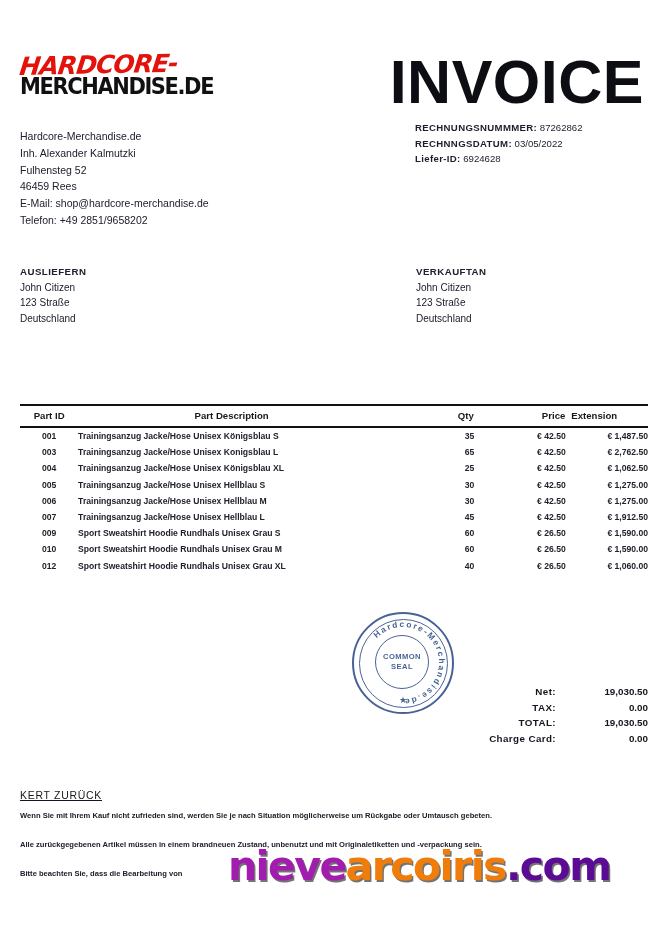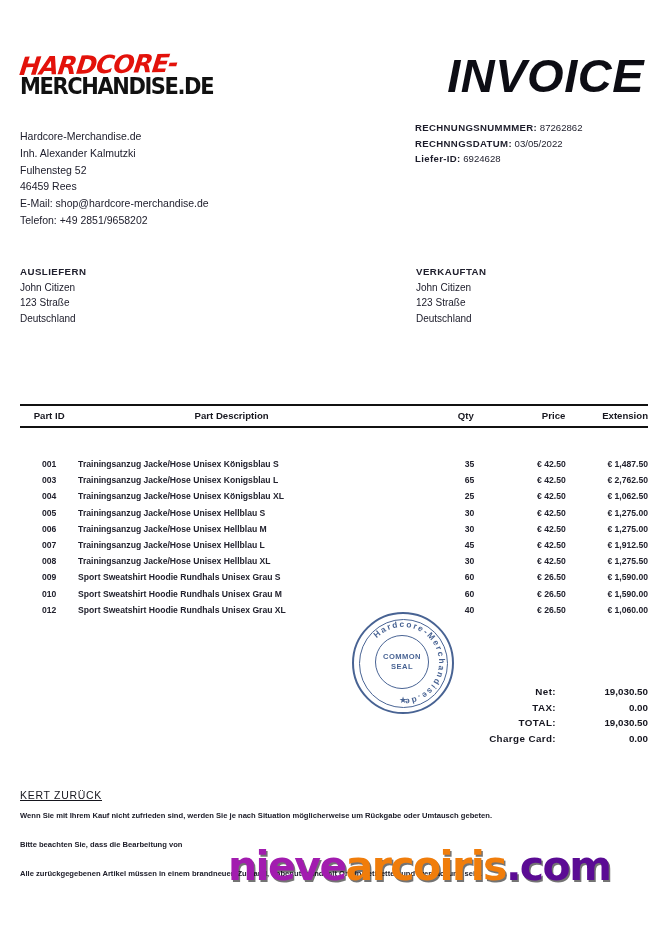--- a/index.html
+++ b/index.html
@@ -67,25 +67,24 @@
   }
   .seller div { white-space: nowrap; }
 
   
   .invoice-title {
     position: absolute;
     right: 24px;
     top: 52px;
     font-family: "Liberation Sans", sans-serif;
     font-weight: bold;
-    font-size: 47px;
+    font-size: 61px;
     letter-spacing: 0.5px;
     line-height: 1;
     color: #0d0d14;
-    font-style: italic;
   }
 
   
   .meta {
     position: absolute;
     left: 415px;
     top: 120px;
     font-size: 9.6px;
     line-height: 15.6px;
     color: #1d1d2b;
@@ -146,21 +145,21 @@
     font-weight: bold;
   }
   .c-id    { width: 60px;  text-align: center; }
   .c-desc  { width: 318px; text-align: left; }
   .c-qty   { width: 92px;  text-align: right; padding-right: 14px !important; }
   .c-price { width: 80px;  text-align: right; padding-right: 6px !important; }
   .c-ext   { width: 78px;  text-align: right; }
   th.c-desc { text-align: center; padding-left: 0; margin-top: 36px; }
   th.c-qty  { text-align: right; }
   th.c-price{ text-align: right; }
-  th.c-ext  { text-align: right; }
+  th.c-ext  { text-align: left; }
   td.c-desc { padding-left: 64px; }
   th.c-desc { padding-left: 50px; }
 
   
   .seal {
     position: absolute;
     left: 352px;
     top: 612px;
     width: 98px;
     height: 98px;
@@ -336,21 +335,21 @@
         <tr>
           <th class="c-id">Part ID</th>
           <th class="c-desc">Part Description</th>
           <th class="c-qty">Qty</th>
           <th class="c-price">Price</th>
           <th class="c-ext">Extension</th>
         </tr>
       </thead>
     </table>
     <div class="rule-bot"></div>
-    <table class="items" style="margin-top:28px;">
+    <table class="items" style="margin-top:0;">
       <tbody id="items-body">
           <tr>
             <td class="c-id">001</td>
             <td class="c-desc">Trainingsanzug Jacke/Hose Unisex Königsblau S</td>
             <td class="c-qty">35</td>
             <td class="c-price">€ 42.50</td>
             <td class="c-ext">€ 1,487.50</td>
           </tr>
           <tr>
             <td class="c-id">003</td>
@@ -379,27 +378,20 @@
             <td class="c-qty">30</td>
             <td class="c-price">€ 42.50</td>
             <td class="c-ext">€ 1,275.00</td>
           </tr>
           <tr>
             <td class="c-id">007</td>
             <td class="c-desc">Trainingsanzug Jacke/Hose Unisex Hellblau L</td>
             <td class="c-qty">45</td>
             <td class="c-price">€ 42.50</td>
             <td class="c-ext">€ 1,912.50</td>
-          </tr>
-          <tr>
-            <td class="c-id">008</td>
-            <td class="c-desc">Trainingsanzug Jacke/Hose Unisex Hellblau XL</td>
-            <td class="c-qty">30</td>
-            <td class="c-price">€ 42.50</td>
-            <td class="c-ext">€ 1,275.50</td>
           </tr>
           <tr>
             <td class="c-id">009</td>
             <td class="c-desc">Sport Sweatshirt Hoodie Rundhals Unisex Grau S</td>
             <td class="c-qty">60</td>
             <td class="c-price">€ 26.50</td>
             <td class="c-ext">€ 1,590.00</td>
           </tr>
           <tr>
             <td class="c-id">010</td>
@@ -450,21 +442,21 @@
     </div>
     <div class="trow">
       <span class="tlabel">Charge Card:</span>
       <span class="tval">0.00</span>
     </div>
   </div>
 
   <div class="footer">
     <div class="fhd">KERT ZURÜCK</div>
     <p>Wenn Sie mit Ihrem Kauf nicht zufrieden sind, werden Sie je nach Situation möglicherweise um Rückgabe oder Umtausch gebeten.</p>
+    <p>Alle zurückgegebenen Artikel müssen in einem brandneuen Zustand, unbenutzt und mit Originaletiketten und -verpackung sein.</p>
     <p>Bitte beachten Sie, dass die Bearbeitung von</p>
-    <p>Alle zurückgegebenen Artikel müssen in einem brandneuen Zustand, unbenutzt und mit Originaletiketten und -verpackung sein.</p>
   </div>
 
   <div class="watermark">
     <span class="wm-a">nieve</span><span class="wm-b">arcoiris</span><span class="wm-c">.com</span>
   </div>
 
 </div>
 
 </body></html>

